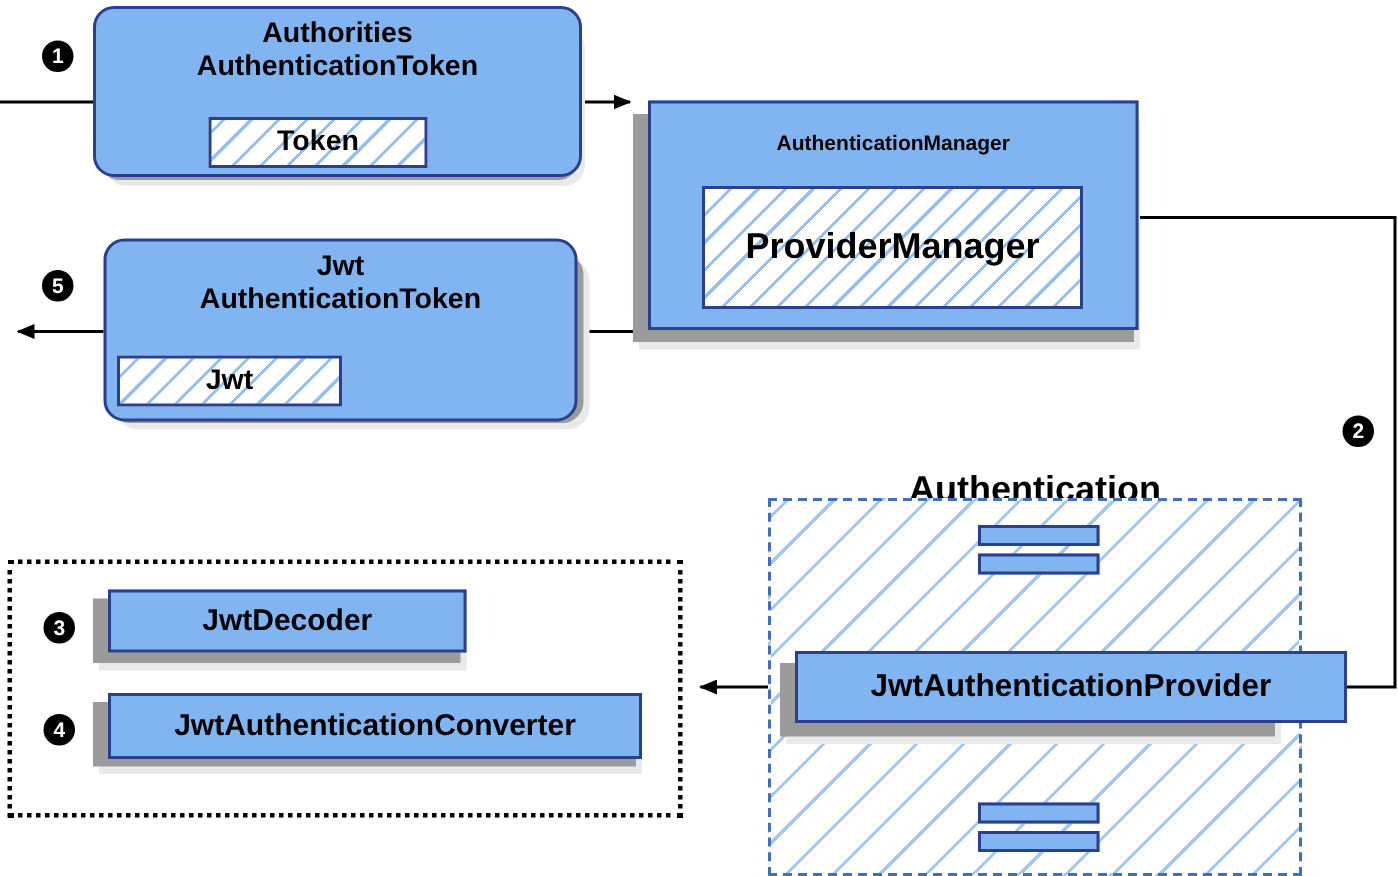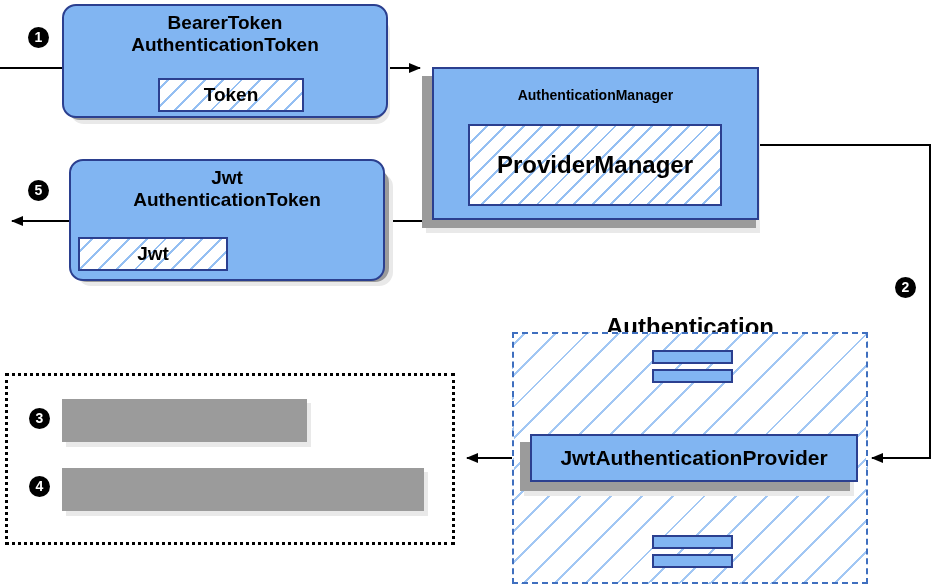--- a/index.html
+++ b/index.html
@@ -168,24 +168,24 @@
 
   <div class="badge" style="left:28px;  top:27px;">1</div>
   <div class="badge" style="left:28px;  top:180px;">5</div>
   <div class="badge" style="left:895px; top:277px;">2</div>
   <div class="badge" style="left:29px;  top:408px;">3</div>
   <div class="badge" style="left:29px;  top:476px;">4</div>
 
   <div class="shadow-lt rounded" style="left:70px; top:18px; width:320px; height:106px; border-radius:14px;"></div>
   <div class="shadow-dk rounded" style="left:66px; top:14px; width:320px; height:106px; border-radius:14px;"></div>
   <div class="bluebox rounded" style="left:62px; top:4px; width:326px; height:114px; flex-direction:column; justify-content:flex-start;">
-    <div class="title-2line" style="font-size:19px; margin-top:6px;">BearerToken
+    <div class="title-2line" style="font-size:19px; margin-top:6px;">Authorities
 AuthenticationToken</div>
   </div>
-  <div class="hatchbox" style="left:158px; top:78px; width:146px; height:34px; font-size:19px;">
+  <div class="hatchbox" style="left:139px; top:78px; width:146px; height:34px; font-size:19px;">
     <span>Token</span>
   </div>
 
   <div class="shadow-lt" style="left:426px; top:80px; width:334px; height:153px;"></div>
   <div class="shadow-dk" style="left:422px; top:76px; width:334px; height:152px;"></div>
   <div class="bluebox" style="left:432px; top:67px; width:327px; height:153px; flex-direction:column; justify-content:flex-start;">
     <div style="font-size:14px; margin-top:18px;">AuthenticationManager</div>
   </div>
   <div class="hatchbox" style="left:468px; top:124px; width:254px; height:82px; font-size:24px;">
     <span>ProviderManager</span>
@@ -204,28 +204,34 @@
   <div class="plainlabel title-2line" style="left:580px; top:268px; width:220px; font-size:24px;margin-top:44px;">Authentication
 Providers</div>
 
   <div class="dashed-blue" style="left:512px; top:332px; width:356px; height:252px;"></div>
 
   <div class="bluebox" style="left:652px; top:350px; width:81px; height:14px; border-width:2px;"></div>
   <div class="bluebox" style="left:652px; top:369px; width:81px; height:14px; border-width:2px;"></div>
 
   <div class="shadow-lt" style="left:524px; top:446px; width:330px; height:50px;"></div>
   <div class="shadow-dk" style="left:520px; top:442px; width:330px; height:49px;"></div>
-  <div class="bluebox" style="left:530px; top:434px; width:328px; height:48px; font-size:21px;">
+  <div class="bluebox" style="left:530px; top:434px; width:368px; height:48px; font-size:21px;">
     <span>JwtAuthenticationProvider</span>
   </div>
 
   <div class="bluebox" style="left:652px; top:535px; width:81px; height:14px; border-width:2px;"></div>
   <div class="bluebox" style="left:652px; top:554px; width:81px; height:14px; border-width:2px;"></div>
 
   <div class="dotted-black" style="left:5px; top:373px; width:450px; height:172px;"></div>
 
   <div class="shadow-lt" style="left:66px; top:403px; width:245px; height:44px;"></div>
   <div class="shadow-dk" style="left:62px; top:399px; width:245px; height:43px;"></div>
+  <div class="bluebox" style="left:72px; top:393px; width:239px; height:42px; font-size:20px;">
+    <span>JwtDecoder</span>
+  </div>
 
   <div class="shadow-lt" style="left:66px; top:472px; width:362px; height:44px;"></div>
   <div class="shadow-dk" style="left:62px; top:468px; width:362px; height:43px;"></div>
+  <div class="bluebox" style="left:72px; top:462px; width:356px; height:44px; font-size:20px;">
+    <span>JwtAuthenticationConverter</span>
+  </div>
 
 </div>
 
 </body></html>

